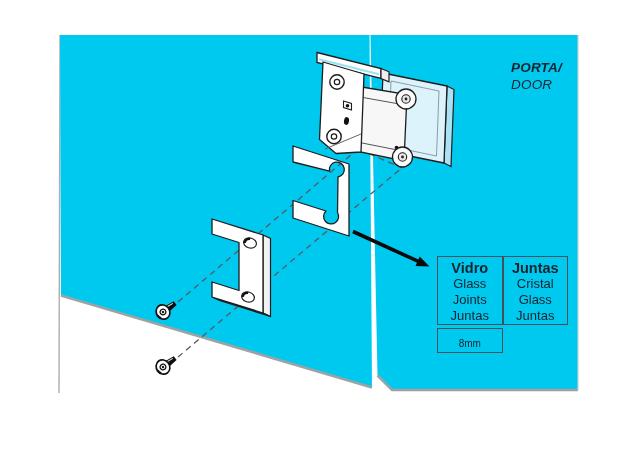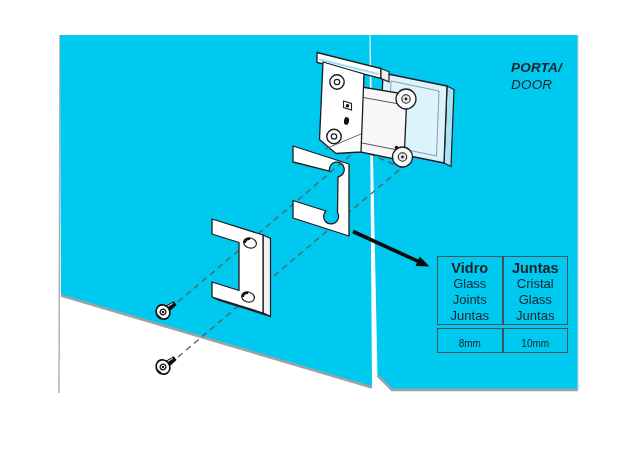--- a/index.html
+++ b/index.html
@@ -154,18 +154,15 @@
     </div>
     <div class="cell">
       <span class="hd">Juntas</span>
       <span>Cristal</span>
       <span>Glass</span>
       <span>Juntas</span>
     </div>
     <div class="cell">
       <span class="val">8mm</span>
     </div>
-    <div class="cell">
-      <span class="val">10mm</span>
-    </div>
   </div>
 
 </div>
 
 </body></html>

